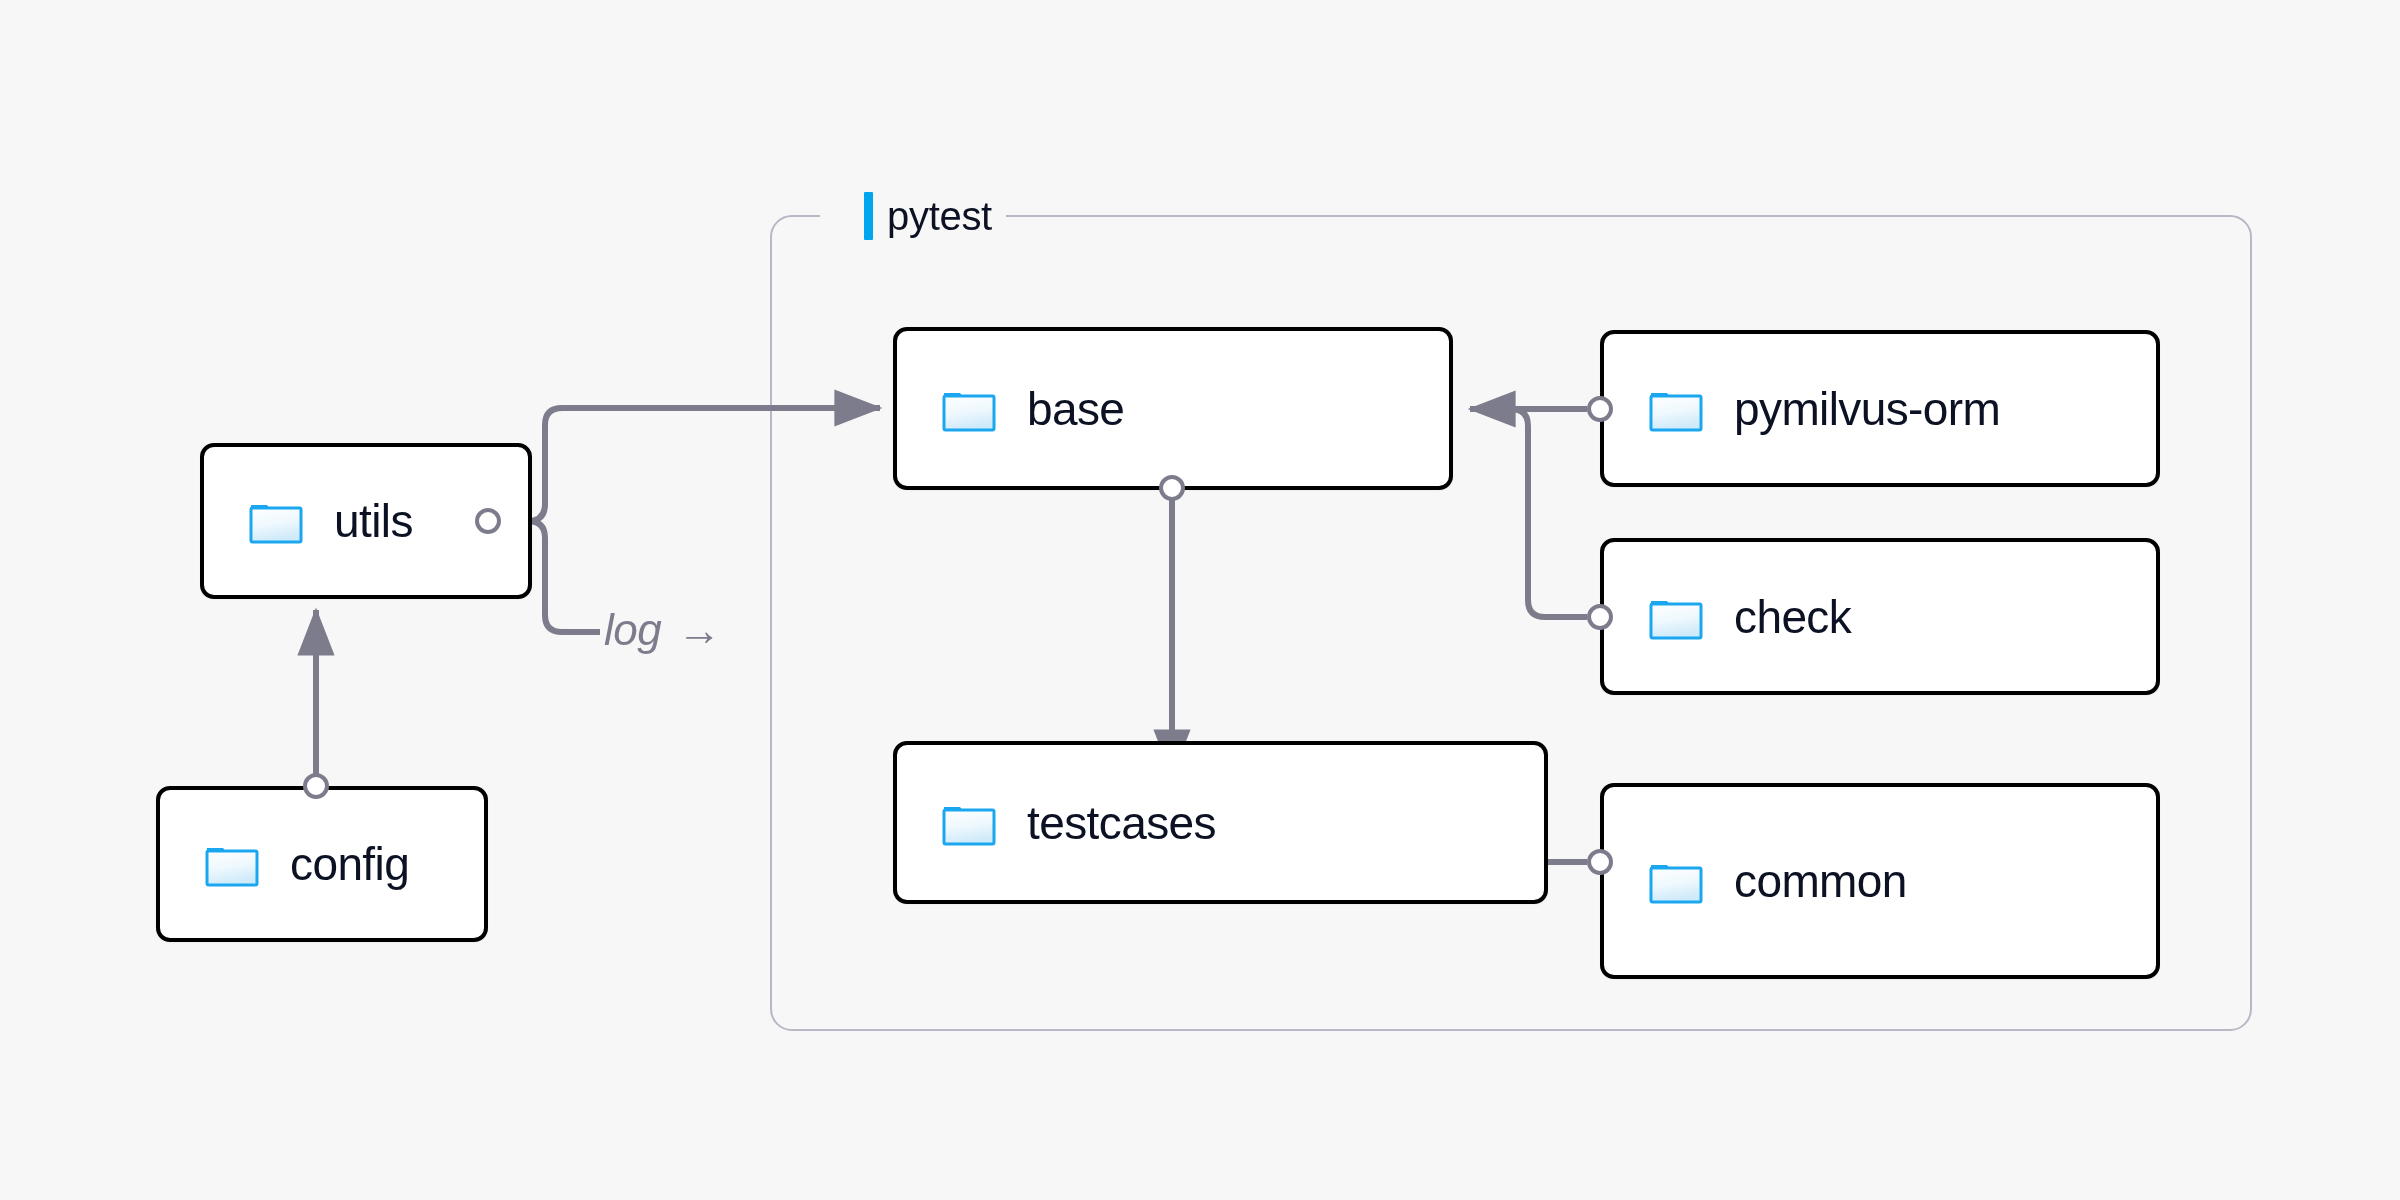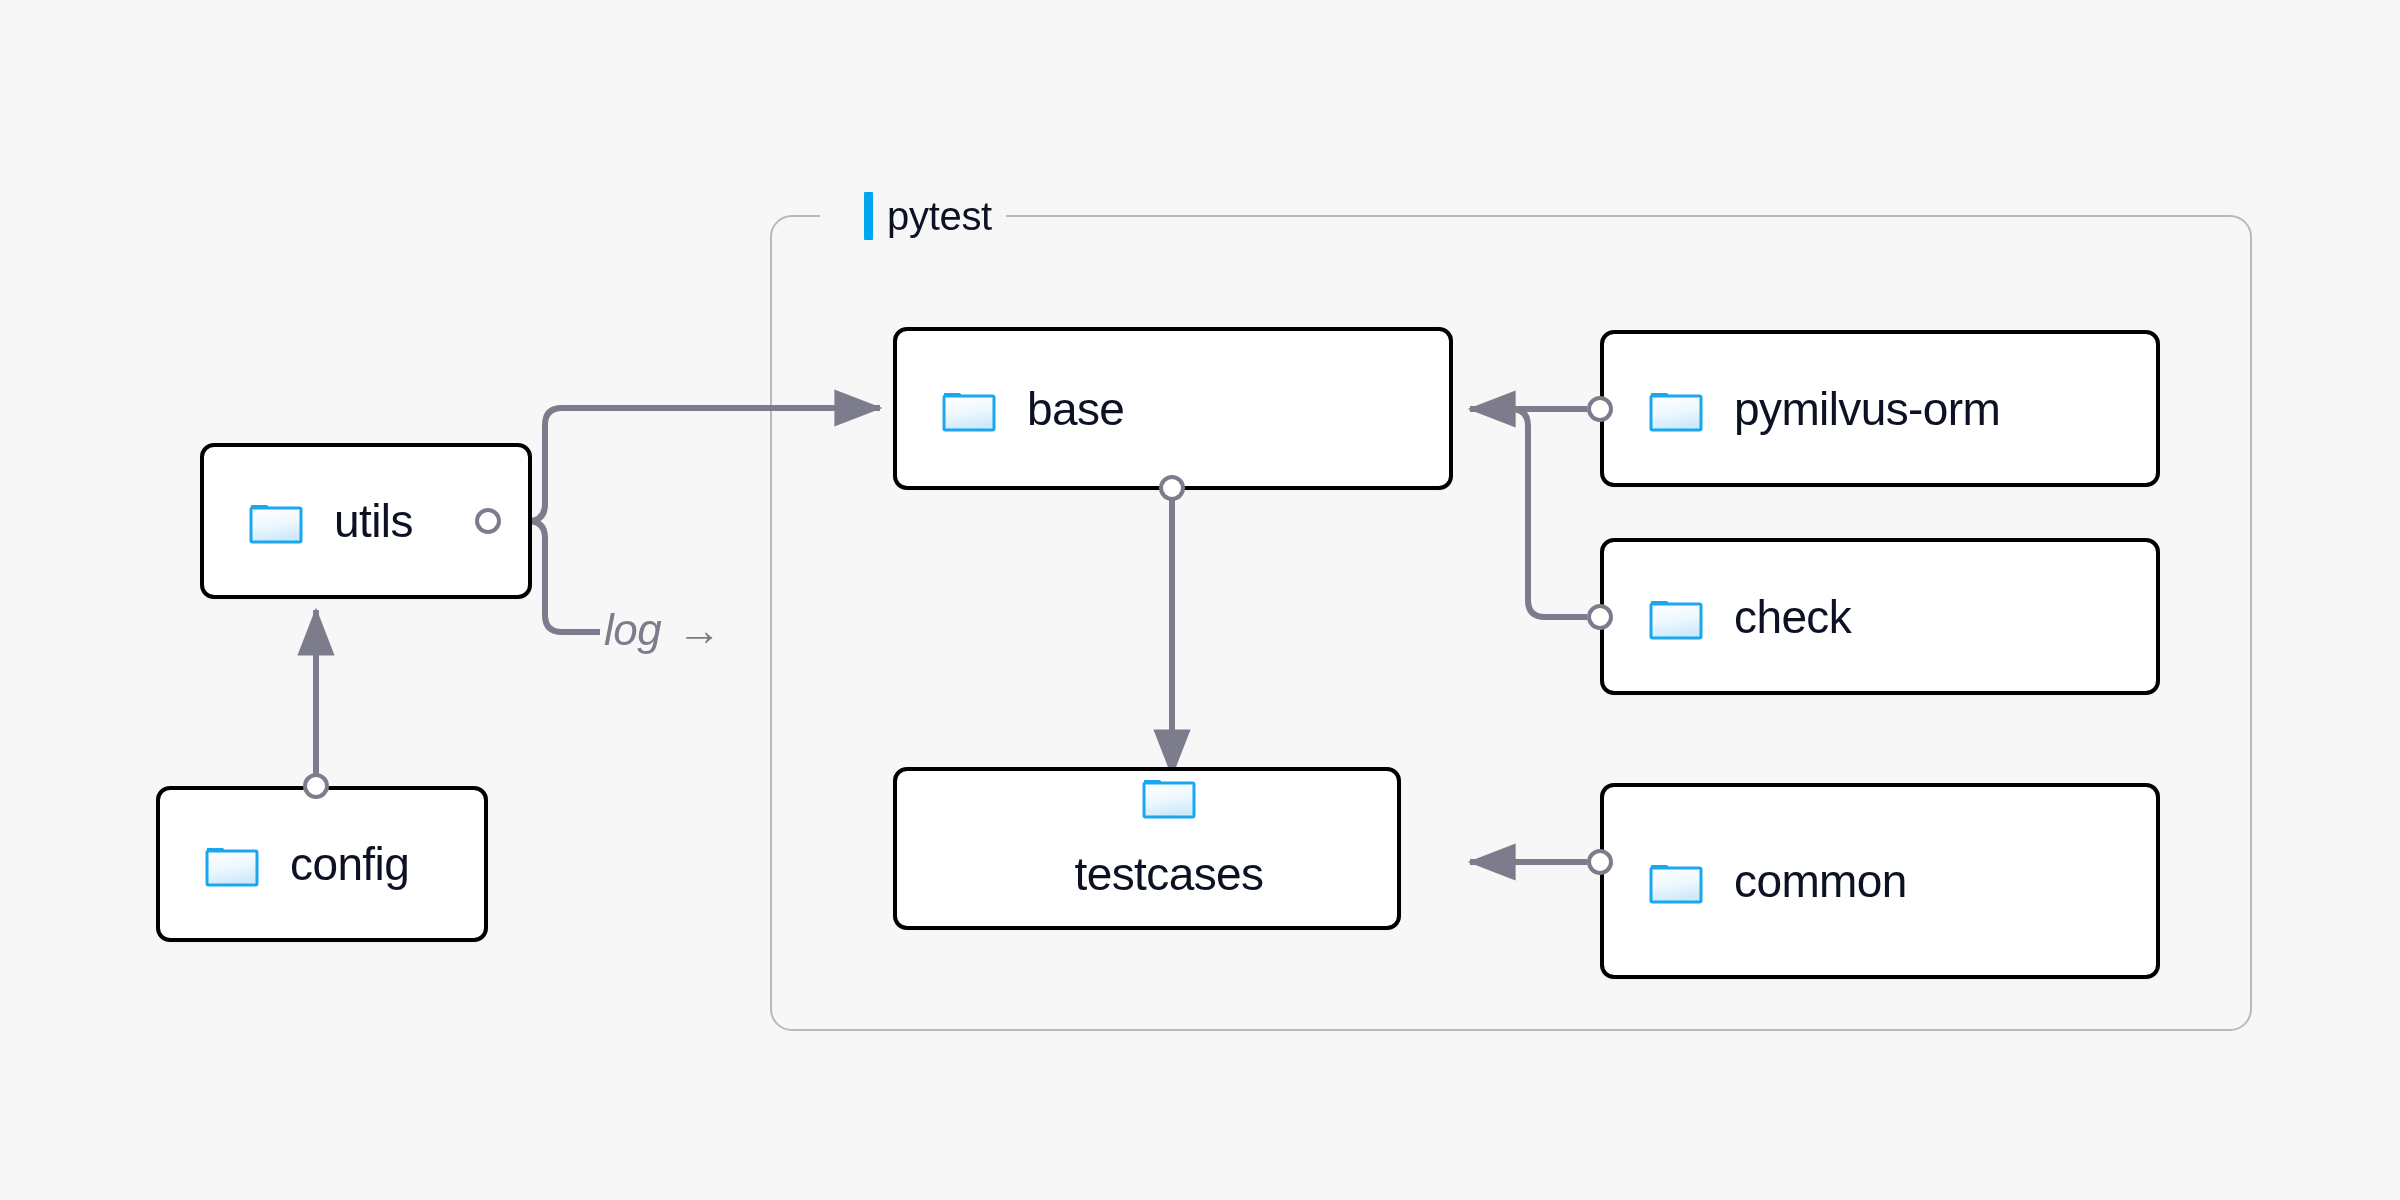--- a/index.html
+++ b/index.html
@@ -186,21 +186,21 @@
 
   <div class="node" style="left:893px; top:327px; width:560px; height:163px;">
     <svg class="folder-icon" viewBox="0 0 56 50">
       <path d="M3 9 h16 l4 5 h30 v4 H3 z" fill="#1ba7f0"></path>
       <rect x="3" y="12" width="50" height="34" rx="1.5" fill="url(#folderBodyGrad)" stroke="#1ba7f0" stroke-width="3"></rect>
     </svg>
     <span class="node-label">base</span>
   </div>
   <div class="port" style="left:1159px; top:475px;"></div>
 
-  <div class="node" style="left:893px; top:767px; width:508px; height:163px;flex-direction:column;">
+  <div class="node" style="left:893px; top:741px; width:655px; height:163px;">
     <svg class="folder-icon" viewBox="0 0 56 50">
       <path d="M3 9 h16 l4 5 h30 v4 H3 z" fill="#1ba7f0"></path>
       <rect x="3" y="12" width="50" height="34" rx="1.5" fill="url(#folderBodyGrad)" stroke="#1ba7f0" stroke-width="3"></rect>
     </svg>
     <span class="node-label">testcases</span>
   </div>
 
   <div class="node" style="left:1600px; top:330px; width:560px; height:157px;">
     <svg class="folder-icon" viewBox="0 0 56 50">
       <path d="M3 9 h16 l4 5 h30 v4 H3 z" fill="#1ba7f0"></path>

